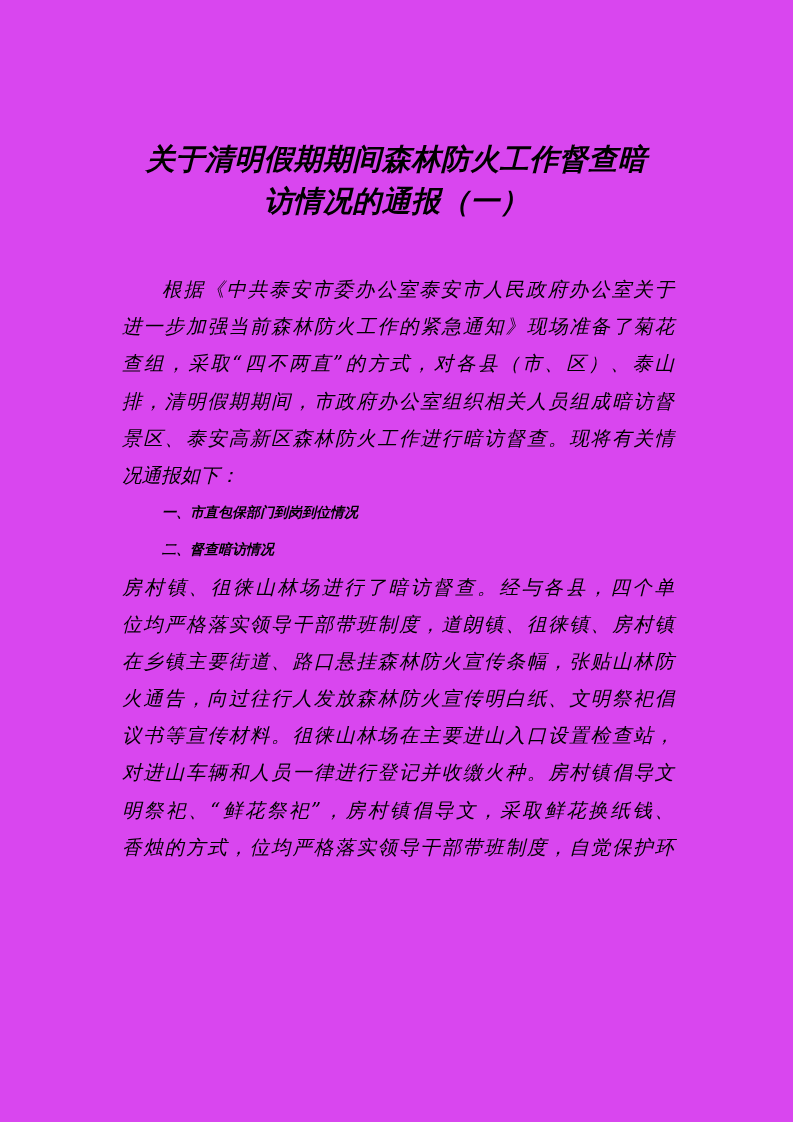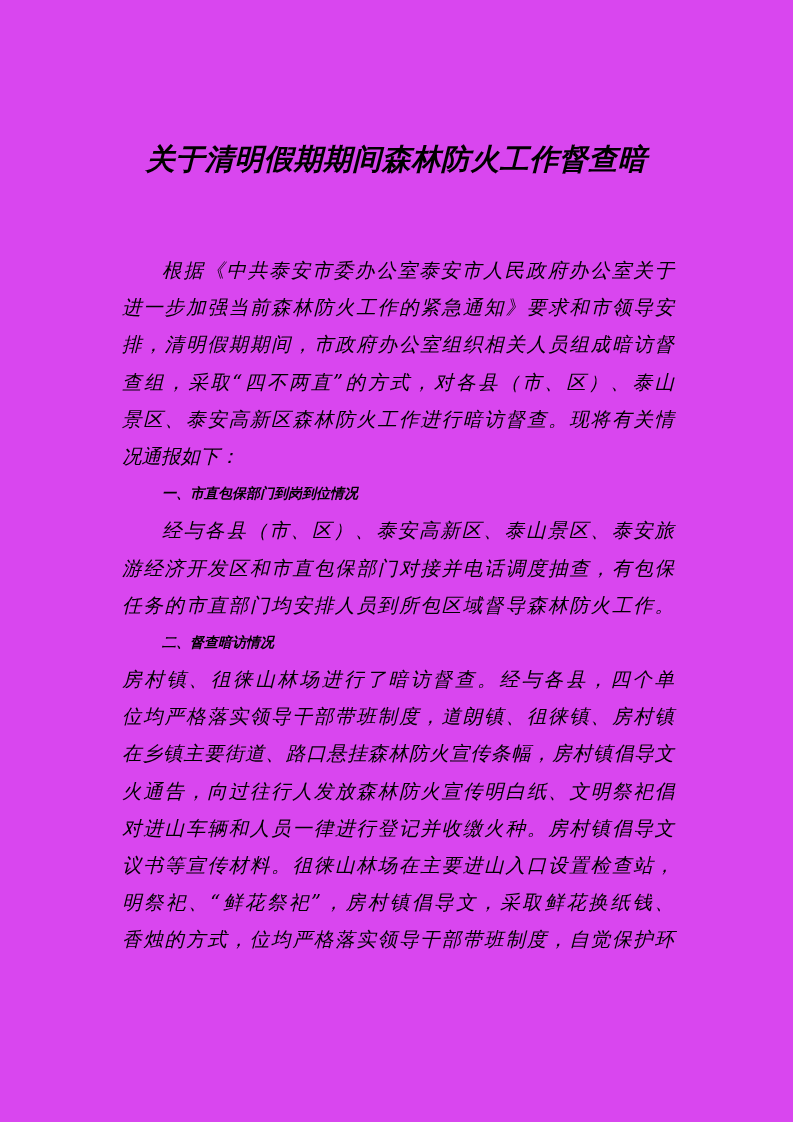--- a/index.html
+++ b/index.html
@@ -54,64 +54,61 @@
       white-space: nowrap;
       text-align: justify;
       text-align-last: justify;
       letter-spacing: 0;
     }
     .line.last {
       text-align-last: left;
     }
     .line.indent {
       padding-left: 40px;
+      margin-top: 19px;
     }
     .line.heading {
       font-family: "DejaVu Sans", "Liberation Sans", sans-serif;
       font-weight: bold;
       text-align-last: left;
       padding-left: 40px;
       font-size: 14px;
     }
   </style>
 </head>
 <body>
 
 <div class="page">
 
   <h1 class="title" style="margin:0;">
     <span class="title-line">关于清明假期期间森林防火工作督查暗</span>
+    <span class="title-line">访情况的通报（一）</span>
   </h1>
 
   <div class="body">
 
     <div>
       <span class="line indent">根据《中共泰安市委办公室泰安市人民政府办公室关于</span>
-      <span class="line">进一步加强当前森林防火工作的紧急通知》要求和市领导安</span>
+      <span class="line">进一步加强当前森林防火工作的紧急通知》现场准备了菊花</span>
+      <span class="line">查组，采取“四不两直”的方式，对各县（市、区）、泰山</span>
       <span class="line">排，清明假期期间，市政府办公室组织相关人员组成暗访督</span>
-      <span class="line">查组，采取“四不两直”的方式，对各县（市、区）、泰山</span>
       <span class="line">景区、泰安高新区森林防火工作进行暗访督查。现将有关情</span>
       <span class="line last">况通报如下：</span>
     </div>
 
     <span class="line heading">一、市直包保部门到岗到位情况</span>
 
-    <div>
-      <span class="line indent">经与各县（市、区）、泰安高新区、泰山景区、泰安旅</span>
-      <span class="line">游经济开发区和市直包保部门对接并电话调度抽查，有包保</span>
-      <span class="line">任务的市直部门均安排人员到所包区域督导森林防火工作。</span>
-    </div>
 
     <span class="line heading">二、督查暗访情况</span>
 
     <div>
       <span class="line">房村镇、徂徕山林场进行了暗访督查。经与各县，四个单</span>
       <span class="line">位均严格落实领导干部带班制度，道朗镇、徂徕镇、房村镇</span>
-      <span class="line">在乡镇主要街道、路口悬挂森林防火宣传条幅，房村镇倡导文</span>
+      <span class="line">在乡镇主要街道、路口悬挂森林防火宣传条幅，张贴山林防</span>
       <span class="line">火通告，向过往行人发放森林防火宣传明白纸、文明祭祀倡</span>
+      <span class="line">议书等宣传材料。徂徕山林场在主要进山入口设置检查站，</span>
       <span class="line">对进山车辆和人员一律进行登记并收缴火种。房村镇倡导文</span>
-      <span class="line">议书等宣传材料。徂徕山林场在主要进山入口设置检查站，</span>
       <span class="line">明祭祀、“鲜花祭祀”，房村镇倡导文，采取鲜花换纸钱、</span>
       <span class="line">香烛的方式，位均严格落实领导干部带班制度，自觉保护环</span>
     </div>
 
   </div>
 </div>
 
 </body></html>

